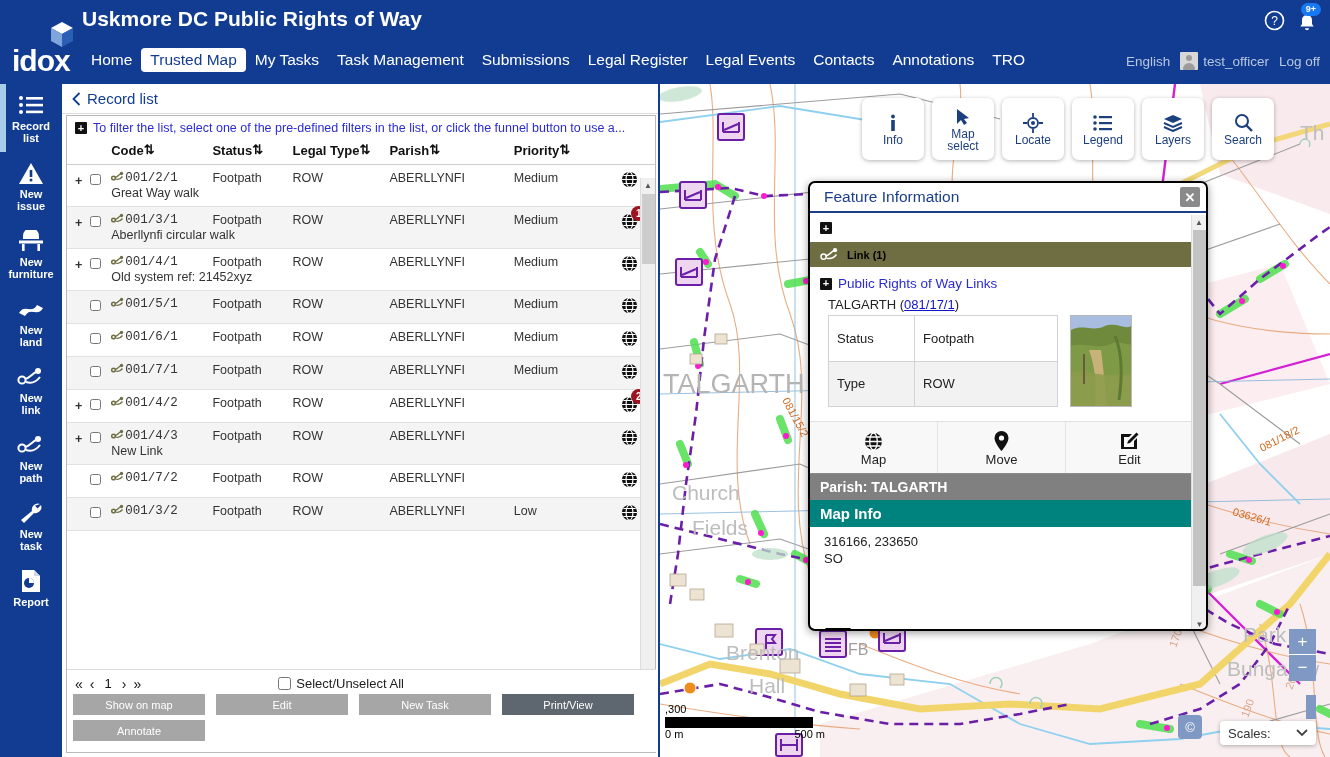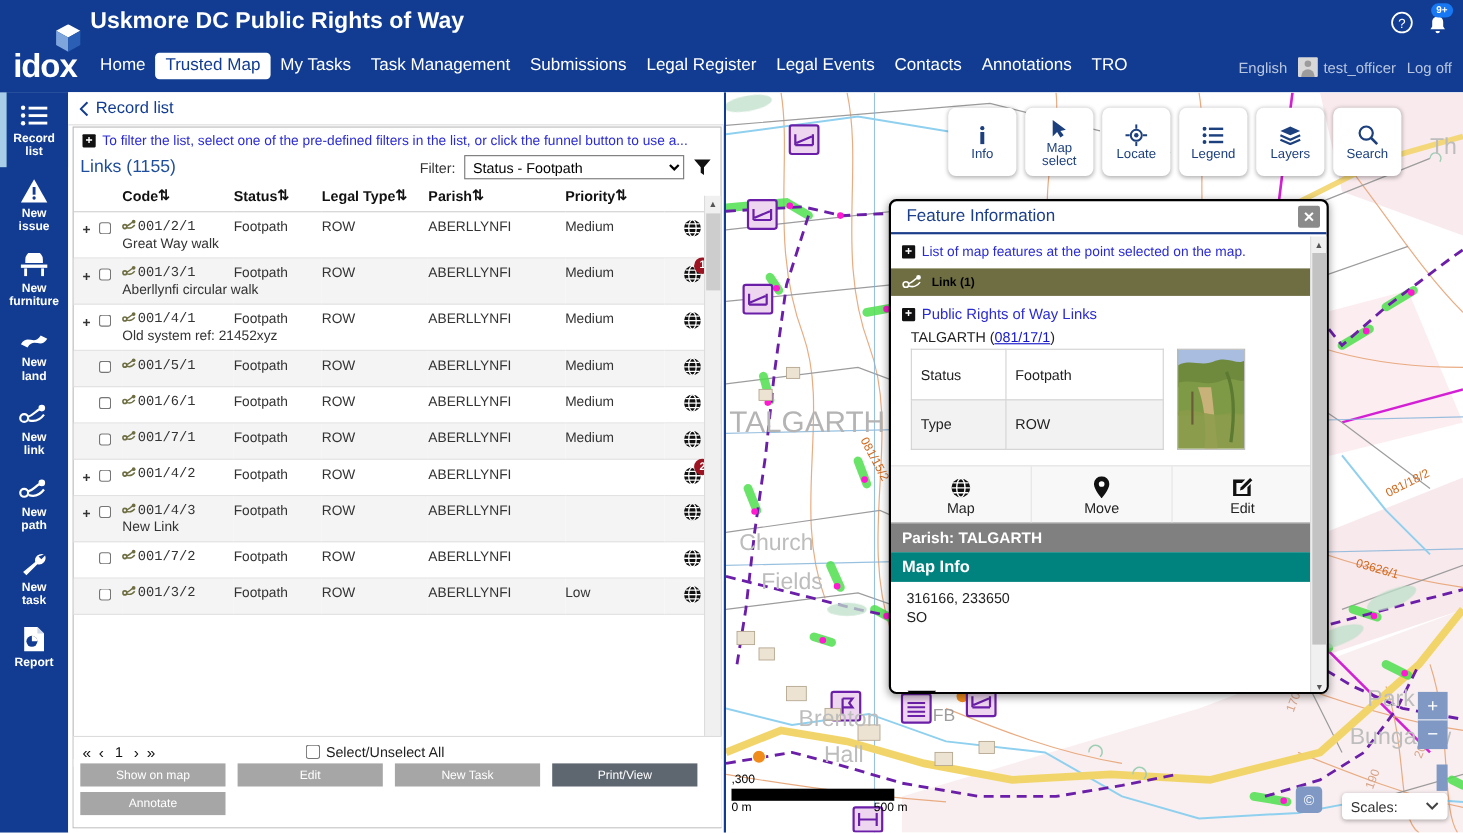--- a/index.html
+++ b/index.html
@@ -429,32 +429,20 @@
       <span>Record list</span>
     </div>
 
     <div class="panel-inner">
 
       <div class="hint-row">
         <span class="plusbox">+</span>
         <span>To filter the list, select one of the pre-defined filters in the list, or click the funnel button to use a...</span>
       </div>
 
-      <div class="links-row">
-        <div class="links-title">Links (1155)</div>
-        <div class="filter-wrap">
-          <span class="filter-lb">Filter:</span>
-          <select class="filter-sel">
-            <option>Status - Footpath</option>
-          </select>
-          <svg class="funnel" viewBox="0 0 17 17">
-            <path d="M1 1h15l-6 7v7l-3-2V8z" fill="#111"></path>
-          </svg>
-        </div>
-      </div>
 
       <table class="grid">
         <thead>
           <tr>
             <th class="c-exp"></th>
             <th class="c-chk"></th>
             <th class="c-code"><span>Code</span><span class="sortico">⇅</span></th>
             <th class="c-status"><span>Status</span><span class="sortico">⇅</span></th>
             <th class="c-legal"><span>Legal Type</span><span class="sortico">⇅</span></th>
             <th class="c-parish"><span>Parish</span><span class="sortico">⇅</span></th>
@@ -1036,21 +1024,20 @@
 
   <div class="fip">
     <div class="fip-head">
       <div class="fip-title">Feature Information</div>
       <div class="fip-close">✕</div>
     </div>
 
     <div class="fip-body">
       <div class="fip-hint">
         <span class="plusbox">+</span>
-        <span>List of map features at the point selected on the map.</span>
       </div>
 
       <div class="fip-sec">
         <svg width="20" height="15" viewBox="0 0 28 20">
           <circle cx="5" cy="13" r="3.6" fill="none" stroke="#fff" stroke-width="2"></circle>
           <circle cx="21" cy="4" r="3" fill="#fff"></circle>
           <path d="M8 12c5-1 7-5 11-7M9 15c6 2 11-1 14-5" stroke="#fff" stroke-width="2" fill="none"></path>
         </svg>
         <span>Link (1)</span>
       </div>

